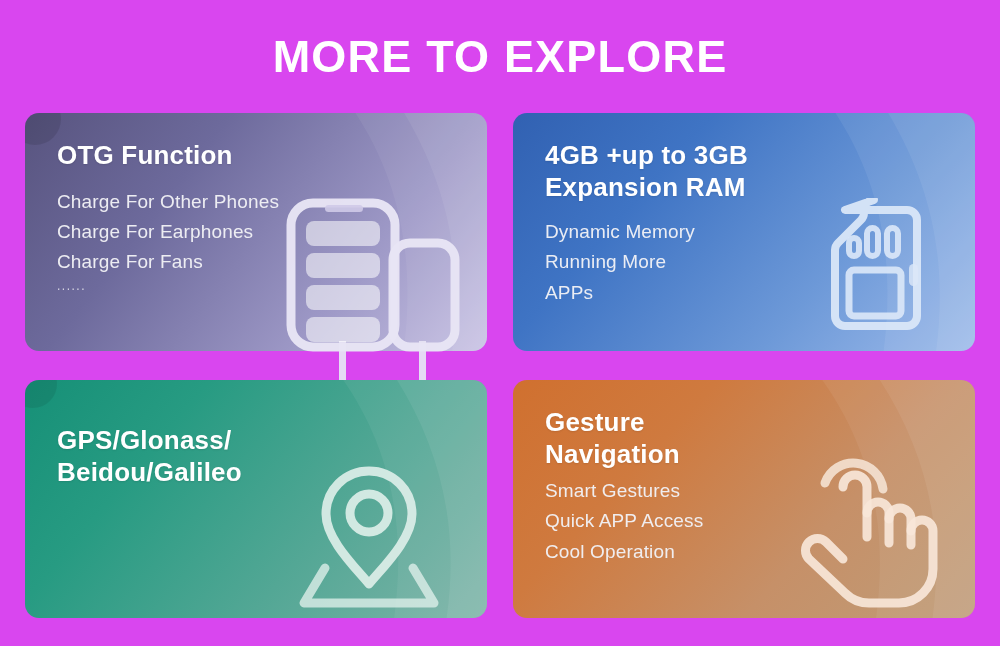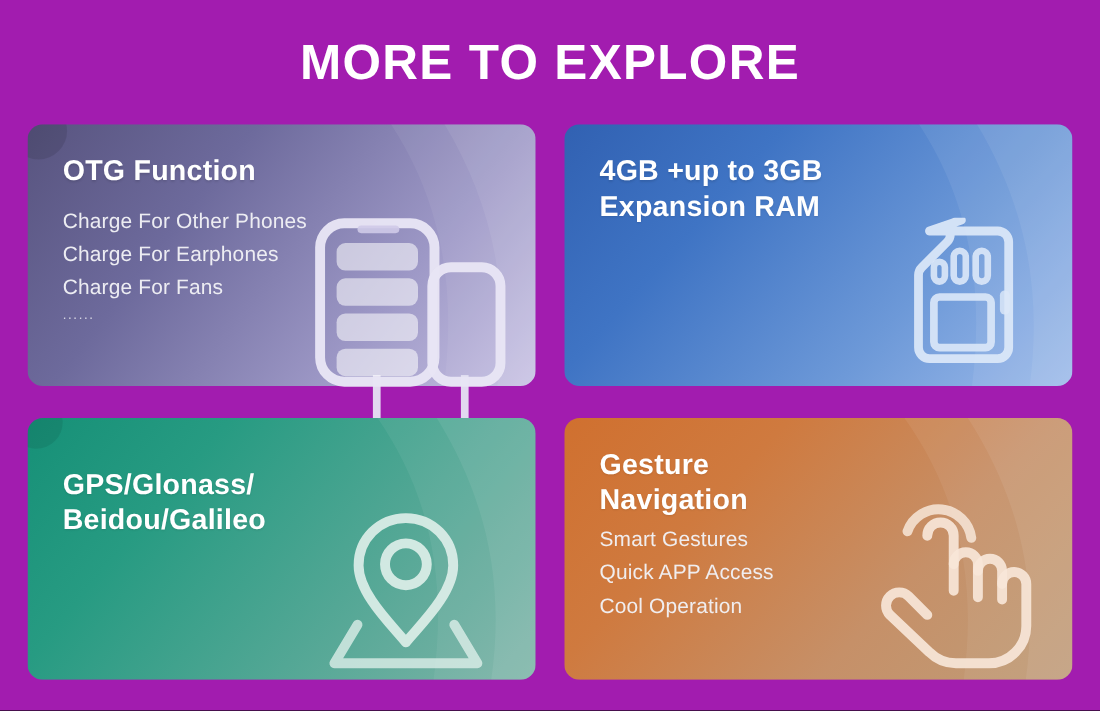--- a/index.html
+++ b/index.html
@@ -2,21 +2,21 @@
 <html><head>
 <meta charset="utf-8">
 <style>
   * { margin:0; padding:0; box-sizing:border-box; }
   html, body {
     width:1000px; height:646px;
     background:#0a0a0a;
     font-family:"Liberation Sans", sans-serif;
     overflow:hidden;
   }
-  .page { position:relative; width:1000px; height:646px; background:#a21caf; }
+  .page { position:relative; width:1000px; height:646px; background:#d946ef; }
 
   .page-title {
     position:absolute; top:34px; left:0; width:1000px;
     text-align:center;
     color:#ffffff;
     font-size:45px;
     font-weight:bold;
     letter-spacing:1.2px;
     line-height:1;
   }
@@ -150,20 +150,25 @@
           <rect x="58" y="30" width="11" height="28" rx="5.5" stroke="#dce8f8" stroke-width="6" opacity="0.9"></rect>
           <rect x="78" y="30" width="11" height="28" rx="5.5" stroke="#dce8f8" stroke-width="6" opacity="0.9"></rect>
           <rect x="40" y="72" width="52" height="46" rx="5" stroke="#dce8f8" stroke-width="7" opacity="0.9"></rect>
           <rect x="100" y="66" width="9" height="22" rx="4.5" fill="#dce8f8" opacity="0.82"></rect>
         </svg>
       </div>
 
       <div class="card-body">
         <div class="card-title">4GB +up to 3GB
 Expansion RAM</div>
+        <div class="card-lines">
+          <div class="card-line">Dynamic Memory</div>
+          <div class="card-line">Running More</div>
+          <div class="card-line">APPs</div>
+        </div>
       </div>
     </div>
 
     <div class="card c3">
       <div class="card-clip">
         <div class="card-bg" style="background:linear-gradient(130deg,#169077 0%,#279b82 28%,#53a795 64%,#7eb4a8 100%);"></div>
         <svg class="swoosh" viewBox="0 0 462 238" preserveAspectRatio="none">
           <path d="M286,-40 C360,40 392,140 362,278 L462,278 L462,-40 Z" fill="#ffffff" opacity="0.06"></path>
           <path d="M344,-40 C414,50 444,150 414,278 L462,278 L462,-40 Z" fill="#ffffff" opacity="0.07"></path>
           <circle cx="8" cy="4" r="24" fill="#000000" opacity="0.08"></circle>

